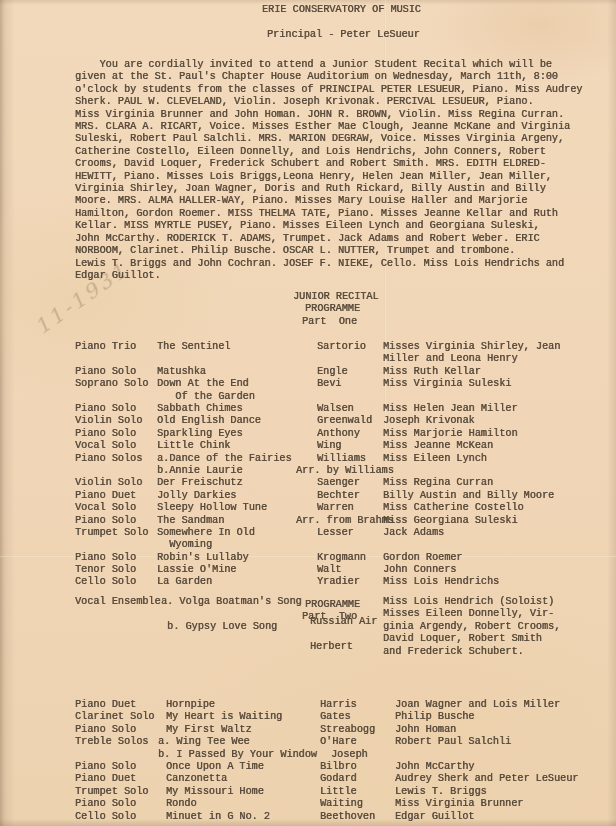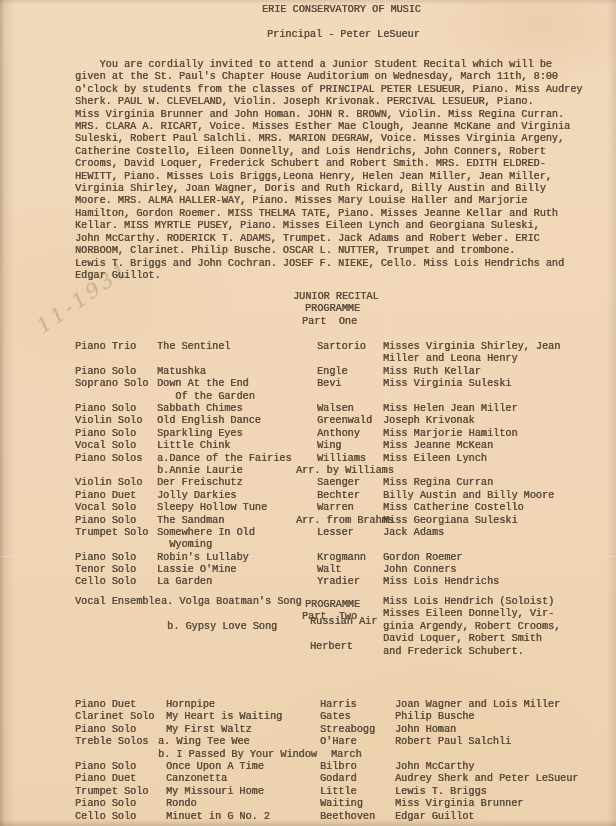--- a/index.html
+++ b/index.html
@@ -221,21 +221,21 @@
         <span class="c c1">Piano Solo</span>
         <span class="c c2">My First Waltz</span>
         <span class="c c3">Streabogg</span>
         <span class="c c4">John Homan</span>
       </div>
     <div class="r r2">
         <span class="c c1">Treble Solos</span>
         <span class="c c2 ab">a. Wing Tee Wee
 b. I Passed By Your Window</span>
         <span class="c c3">O'Hare</span>
-        <span class="brahe">March</span>
+        <span class="brahe">Joseph</span>
         <span class="c c4">Robert Paul Salchli</span>
       </div>
     <div class="r">
         <span class="c c1">Piano Solo</span>
         <span class="c c2">Once Upon A Time</span>
         <span class="c c3">Bilbro</span>
         <span class="c c4">John McCarthy</span>
       </div>
     <div class="r">
         <span class="c c1">Piano Duet</span>

